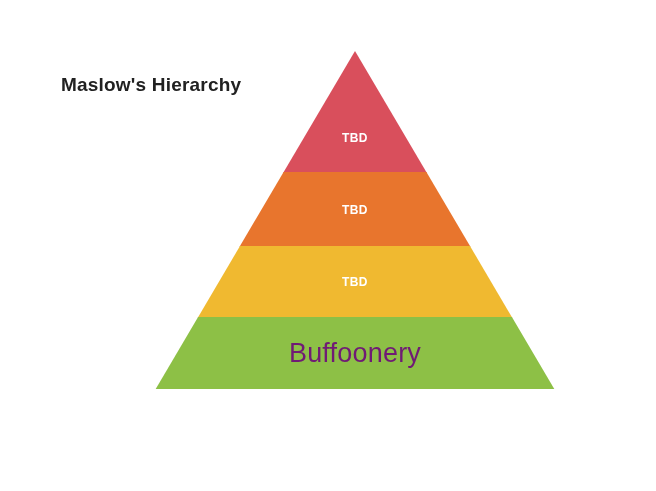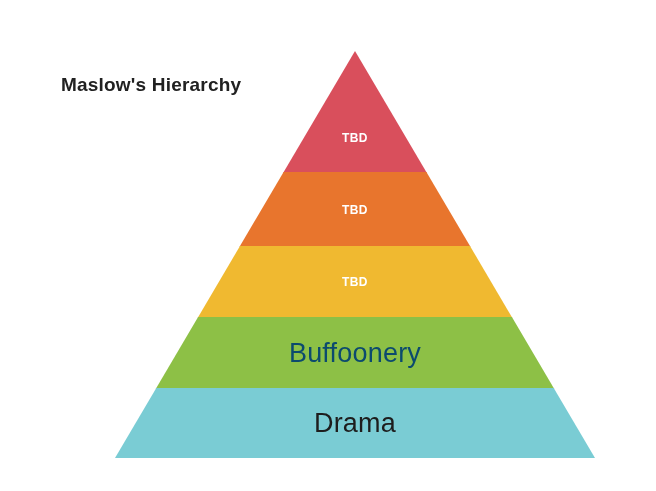--- a/index.html
+++ b/index.html
@@ -96,21 +96,18 @@
 
     <div class="band band-1" style="background-color: rgb(232, 117, 45);">
       <span class="band-label-small" style="color: rgb(255, 255, 255);">TBD</span>
     </div>
 
     <div class="band band-2" style="background-color: rgb(240, 185, 48);">
       <span class="band-label-small" style="color: rgb(255, 255, 255);">TBD</span>
     </div>
 
     <div class="band band-3" style="background-color: rgb(141, 192, 70);">
-      <span class="band-label-large" style="color: #0c4a6e;">Buffoonery</span>
+      <span class="band-label-large" style="color: #701a75;">Buffoonery</span>
     </div>
 
-    <div class="band band-4" style="background-color: rgb(122, 204, 212);">
-      <span class="band-label-large" style="color: rgb(29, 29, 29);">Drama</span>
-    </div>
 
   </div>
 </div>
 
 </body></html>

